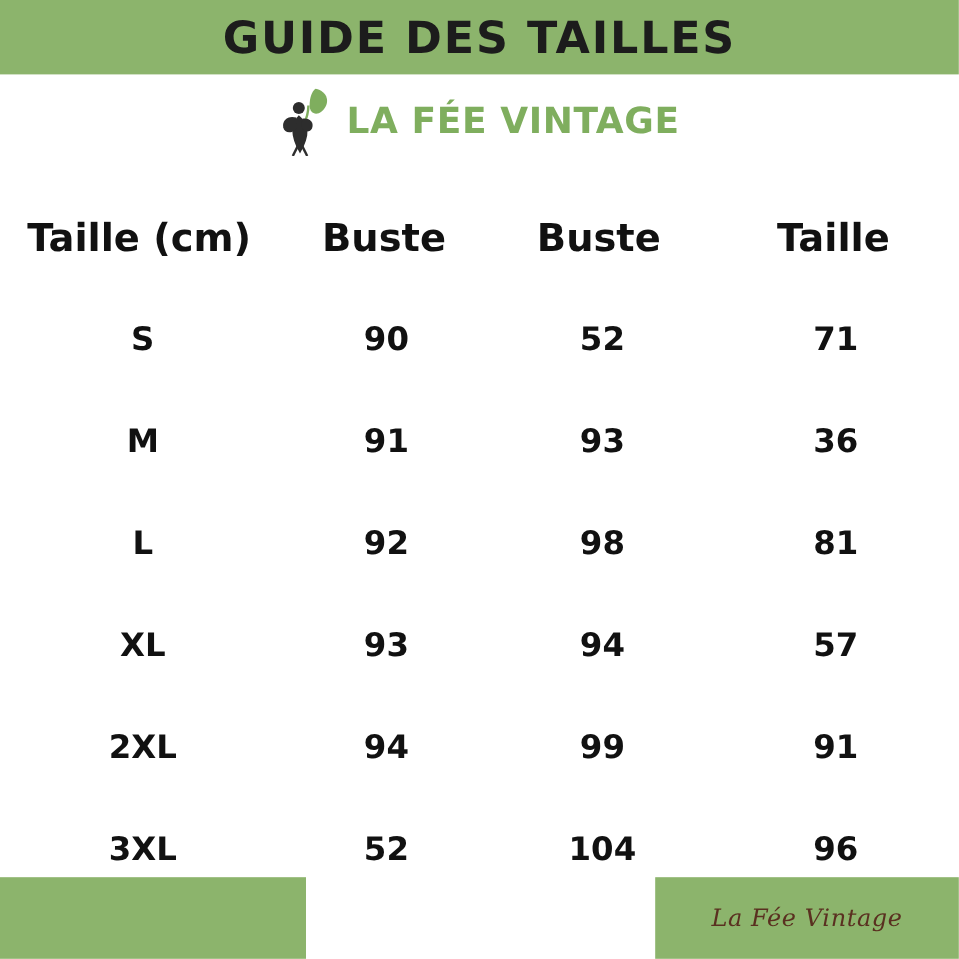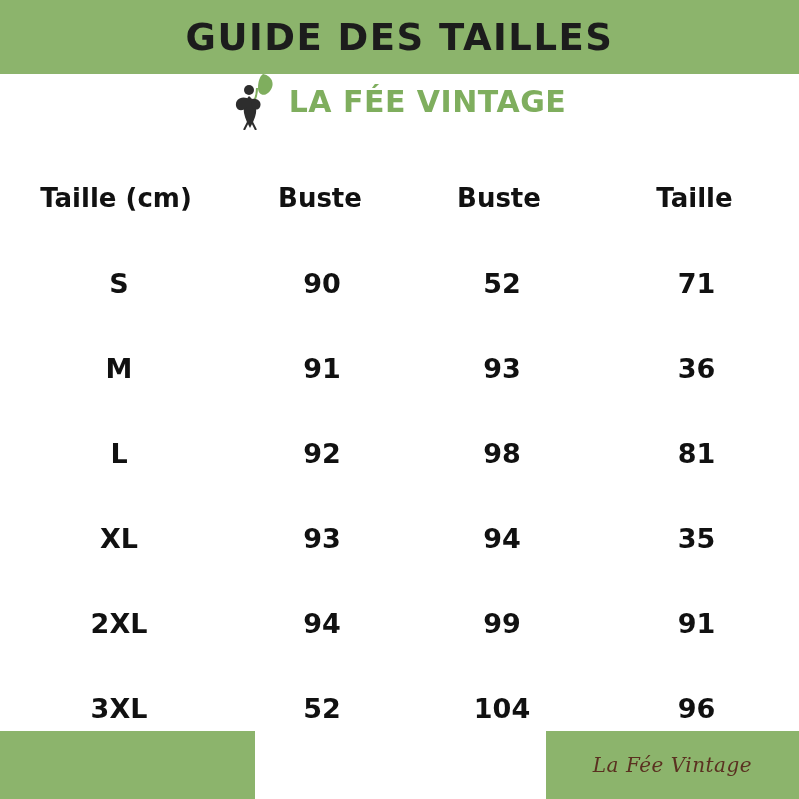--- a/index.html
+++ b/index.html
@@ -19,21 +19,21 @@
     height: 799px;
     background: #ffffff;
     box-sizing: border-box;
   }
   
   .header-band {
     position: absolute;
     left: 0;
     top: 0;
     width: 799px;
-    height: 74px;
+    height: 62px;
     background: #8cb46c;
     display: flex;
     align-items: center;
     justify-content: center;
   }
   .header-title {
     font-family: "DejaVu Sans", sans-serif;
     font-weight: bold;
     font-size: 37px;
     letter-spacing: 1.5px;
@@ -76,21 +76,21 @@
   }
   .size-table th,
   .size-table td {
     text-align: center;
     font-family: "DejaVu Sans", sans-serif;
     font-weight: bold;
     color: #111111;
     padding: 0;
   }
   .size-table thead th {
-    font-size: 26px;
+    font-size: 32px;
     height: 86px;
     vertical-align: middle;
   }
   .size-table tbody td {
     font-size: 27px;
     height: 85px;
     vertical-align: middle;
   }
   .col-0 { width: 232px; }
   .col-1 { width: 176px; }
@@ -194,21 +194,21 @@
       <tr>
         <td class="c0">L</td>
         <td class="c1">92</td>
         <td class="c2">98</td>
         <td class="c3">81</td>
       </tr>
       <tr>
         <td class="c0">XL</td>
         <td class="c1">93</td>
         <td class="c2">94</td>
-        <td class="c3">35</td>
+        <td class="c3">57</td>
       </tr>
       <tr>
         <td class="c0">2XL</td>
         <td class="c1">94</td>
         <td class="c2">99</td>
         <td class="c3">91</td>
       </tr>
       <tr>
         <td class="c0">3XL</td>
         <td class="c1">52</td>

